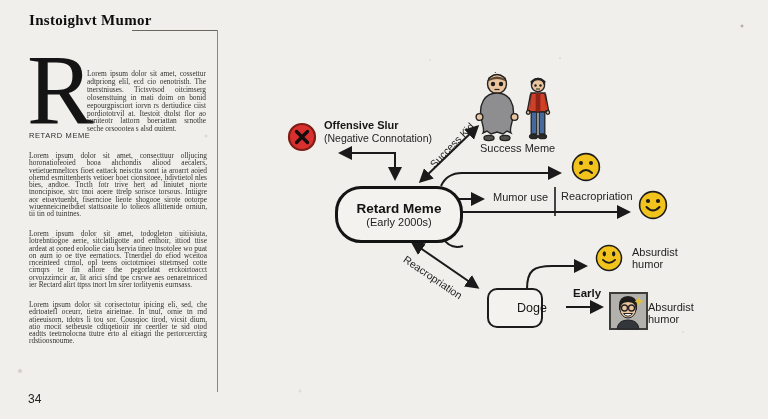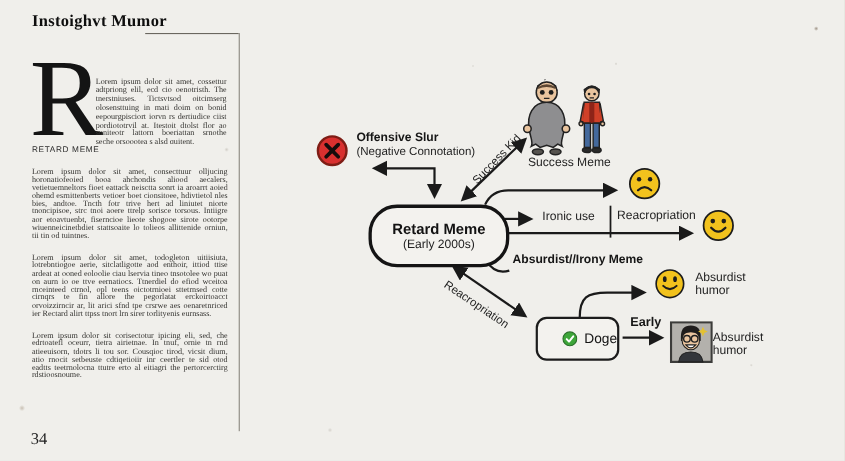--- a/index.html
+++ b/index.html
@@ -23,30 +23,30 @@
   .rule-v{left:217px;top:30px;width:1px;height:362px;background:#8a877f;}
   .dropcap{left:27px;top:52px;font-family:"Liberation Serif",serif;font-size:100px;
            line-height:76px;color:#141414;}
   .kicker{left:29px;top:131px;font-size:7.5px;letter-spacing:.6px;color:#2d2d2d;}
   .para{font-family:"Liberation Serif",serif;font-size:7.4px;line-height:7.3px;
         color:#33322f;text-align:justify;overflow:hidden;}
   .p1{left:87px;top:70px;width:119px;height:61px;line-height:7.9px;}
   .p2{left:29px;top:152px;width:178px;height:68px;}
   .p3{left:29px;top:230px;width:178px;height:64px;}
   .p4{left:29px;top:301px;width:178px;height:53px;}
-  .pageno{left:28px;top:392px;font-family:Liberation Serif, serif;font-size:15px;color:#222;text-align:right;}
+  .pageno{left:28px;top:392px;font-family:Liberation Sans, sans-serif;font-size:12px;color:#222;text-align:right;}
   
   .dg-bold{font-weight:bold;font-size:11px;color:#161616;}
   .dg-reg{font-size:10.5px;color:#242424;}
   .node{left:335px;top:186px;width:122px;height:51px;border:3.5px solid #141414;
         border-radius:26px;background:#f3f2ee;display:flex;flex-direction:column;
         align-items:center;justify-content:center;}
   .node .t{font-weight:bold;font-size:13.5px;line-height:14px;color:#121212;}
   .node .s{font-size:11px;line-height:12px;color:#222;text-align:right;}
-  .doge{left:487px;top:288px;width:76px;height:40px;border:2.5px solid #1c1c1c;
+  .doge{left:487px;top:288px;width:56px;height:40px;border:2.5px solid #1c1c1c;
         border-radius:10px;background:#f3f2ee;display:flex;align-items:center;gap:6px;
         padding-left:22px;box-sizing:border-box;}
   .doge .t{font-size:12.5px;color:#141414;}
   .rot{font-size:10.5px;color:#1c1c1c;white-space:nowrap;}
   .ctr{}
   svg{display:block;}
 </style>
 </head>
 <body>
 
@@ -145,24 +145,23 @@
     <circle cx="20" cy="11" r="2.1" fill="#1c1c1c"></circle>
     <path d="M8.5,17 Q15,24 21.5,17" stroke="#1c1c1c" stroke-width="2" fill="none" stroke-linecap="round"></path>
   </svg>
   <svg class="abs" style="left:595px;top:244px" width="28" height="28" viewBox="0 0 30 30">
     <circle cx="15" cy="15" r="13.4" stroke="#1c1c1c" stroke-width="1.6" fill="#f2c21d"></circle>
     <ellipse cx="10" cy="10.5" rx="1.8" ry="2.8" fill="#1c1c1c"></ellipse>
     <ellipse cx="20" cy="10.5" rx="1.8" ry="2.8" fill="#1c1c1c"></ellipse>
     <path d="M8.5,17 Q15,23.5 21.5,17" stroke="#1c1c1c" stroke-width="2" fill="none" stroke-linecap="round"></path>
   </svg>
 
-  <div class="abs dg-reg" style="left:493px;top:191px;font-size:11px">Ironic use</div>
+  <div class="abs dg-reg" style="left:493px;top:191px;font-size:11px">Mumor use</div>
   <div class="abs dg-reg" style="left:561px;top:190px;font-size:11px">Reacropriation</div>
 
-  <div class="abs dg-bold" style="left:466px;top:230px">Absurdist//Irony Meme</div>
 
   <div class="abs dg-reg ctr" style="left:632px;top:246px;width:58px;font-size:11px;line-height:12px">Absurdist humor</div>
 
   <div class="abs node">
     <div class="t">Retard Meme</div>
     <div class="s">(Early 2000s)</div>
   </div>
 
   <div class="abs doge">
     <svg width="22" height="22" viewBox="0 0 22 22">

